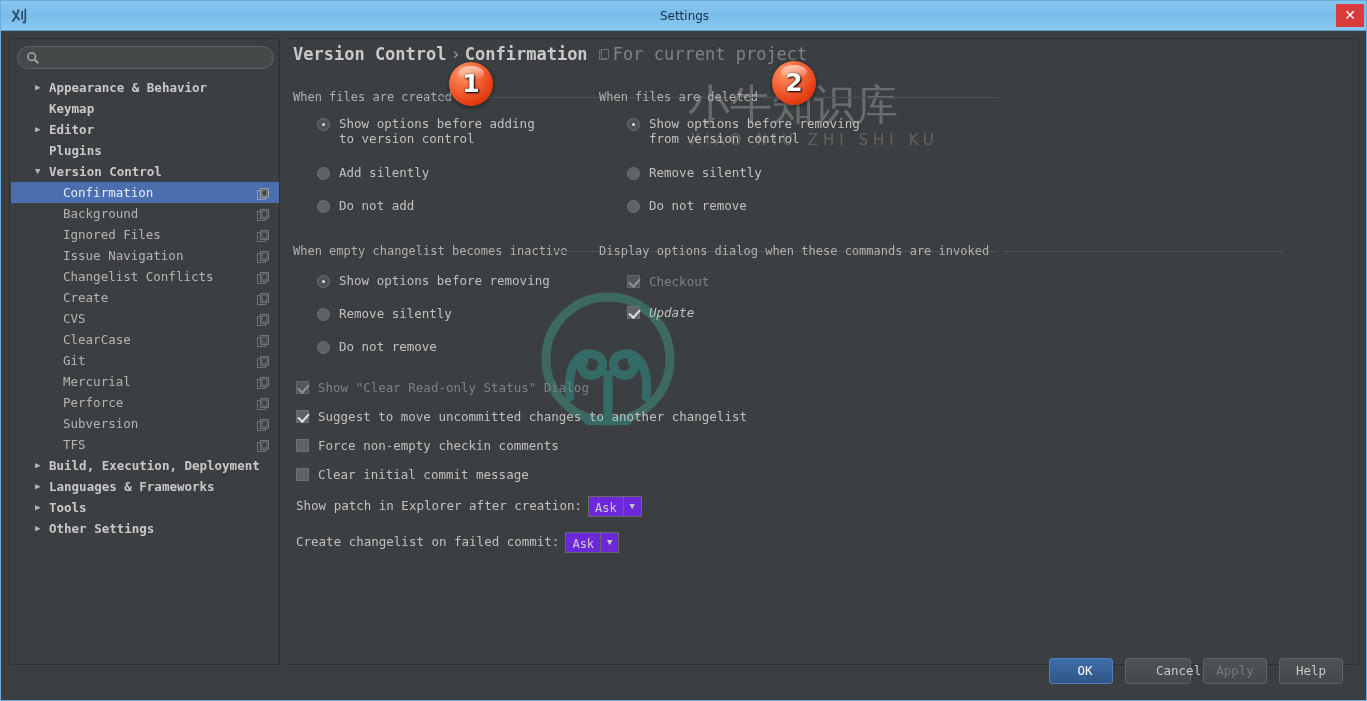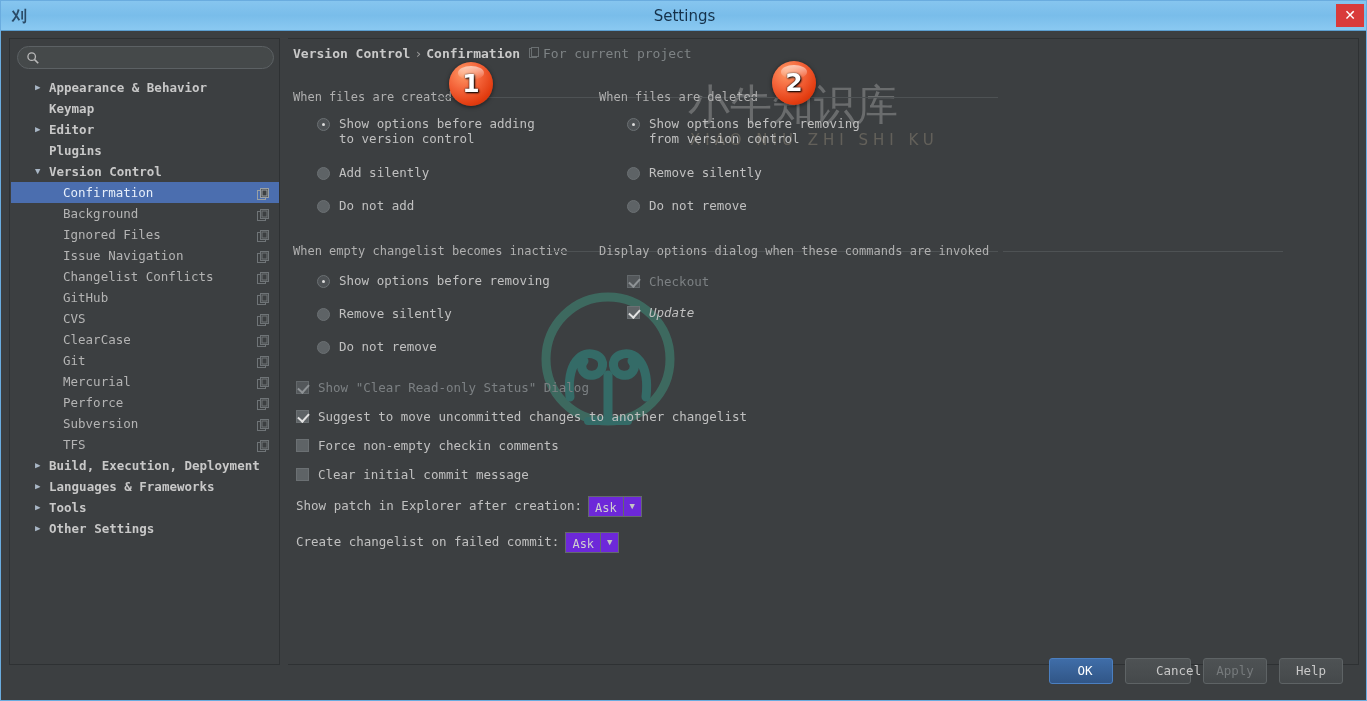--- a/index.html
+++ b/index.html
@@ -34,21 +34,21 @@
     font-family: "DejaVu Sans", sans-serif;
     font-size: 15px; font-weight: bold;
     line-height: 20px; text-align: center;
     letter-spacing: -1px;
   }
   #title-text {
     position: absolute; left: 0; top: 0;
     width: 1367px; height: 30px;
     line-height: 30px; text-align: center;
     font-family: "DejaVu Sans", "Liberation Sans", sans-serif;
-    font-size: 15px; color: #15314a;
+    font-size: 12px; color: #15314a;
   }
   #close-btn {
     position: absolute; right: 4px; top: 3px;
     width: 28px; height: 23px;
     background: #d93b3b;
     color: #ffffff;
     font-family: "DejaVu Sans", sans-serif;
     font-size: 14px; line-height: 23px; text-align: center;
     cursor: pointer;
   }
@@ -131,21 +131,21 @@
     background: #3c3f41;
     border: 1px solid #2e3133;
     border-left: none;
     overflow: hidden;
   }
 
   #breadcrumb {
     position: absolute; left: 5px; top: 6px;
     height: 18px; line-height: 18px;
     font-family: "DejaVu Sans Mono", monospace;
-    font-size: 13px;
+    font-size: 17px;
     white-space: nowrap;
   }
   #breadcrumb .crumb { color: #c9c9c9; font-weight: bold; }
   #breadcrumb .sep   { color: #9a9a9a; margin: 0 4px; font-weight: normal; }
   #breadcrumb .scope-icon { display:inline-block; width:12px; height:12px; vertical-align:-1px; margin-right:3px; opacity:.6;}
   #breadcrumb .scope { color: #7e8385; font-weight: normal; }
 
   .sec-header {
     position: absolute;
     height: 16px; line-height: 16px;
@@ -361,21 +361,21 @@
           <div class="tree-row child"><span>Issue Navigation</span><span class="copy-icon"><svg viewBox="0 0 13 13" width="13" height="13">
                 <rect x="0.5" y="2.5" width="8" height="9" fill="none" stroke="#9aa0a4"></rect>
                 <rect x="3.5" y="0.5" width="8" height="9" fill="#3c3f41" stroke="#9aa0a4"></rect>
                 <rect x="5" y="2" width="5" height="6" fill="none" stroke="#9aa0a4"></rect>
               </svg></span></div>
           <div class="tree-row child"><span>Changelist Conflicts</span><span class="copy-icon"><svg viewBox="0 0 13 13" width="13" height="13">
                 <rect x="0.5" y="2.5" width="8" height="9" fill="none" stroke="#9aa0a4"></rect>
                 <rect x="3.5" y="0.5" width="8" height="9" fill="#3c3f41" stroke="#9aa0a4"></rect>
                 <rect x="5" y="2" width="5" height="6" fill="none" stroke="#9aa0a4"></rect>
               </svg></span></div>
-          <div class="tree-row child"><span>GitHub</span><span class="copy-icon"><svg viewBox="0 0 13 13" width="13" height="13">
+          <div class="tree-row child"><span>Create</span><span class="copy-icon"><svg viewBox="0 0 13 13" width="13" height="13">
                 <rect x="0.5" y="2.5" width="8" height="9" fill="none" stroke="#9aa0a4"></rect>
                 <rect x="3.5" y="0.5" width="8" height="9" fill="#3c3f41" stroke="#9aa0a4"></rect>
                 <rect x="5" y="2" width="5" height="6" fill="none" stroke="#9aa0a4"></rect>
               </svg></span></div>
           <div class="tree-row child"><span>CVS</span><span class="copy-icon"><svg viewBox="0 0 13 13" width="13" height="13">
                 <rect x="0.5" y="2.5" width="8" height="9" fill="none" stroke="#9aa0a4"></rect>
                 <rect x="3.5" y="0.5" width="8" height="9" fill="#3c3f41" stroke="#9aa0a4"></rect>
                 <rect x="5" y="2" width="5" height="6" fill="none" stroke="#9aa0a4"></rect>
               </svg></span></div>
           <div class="tree-row child"><span>ClearCase</span><span class="copy-icon"><svg viewBox="0 0 13 13" width="13" height="13">

